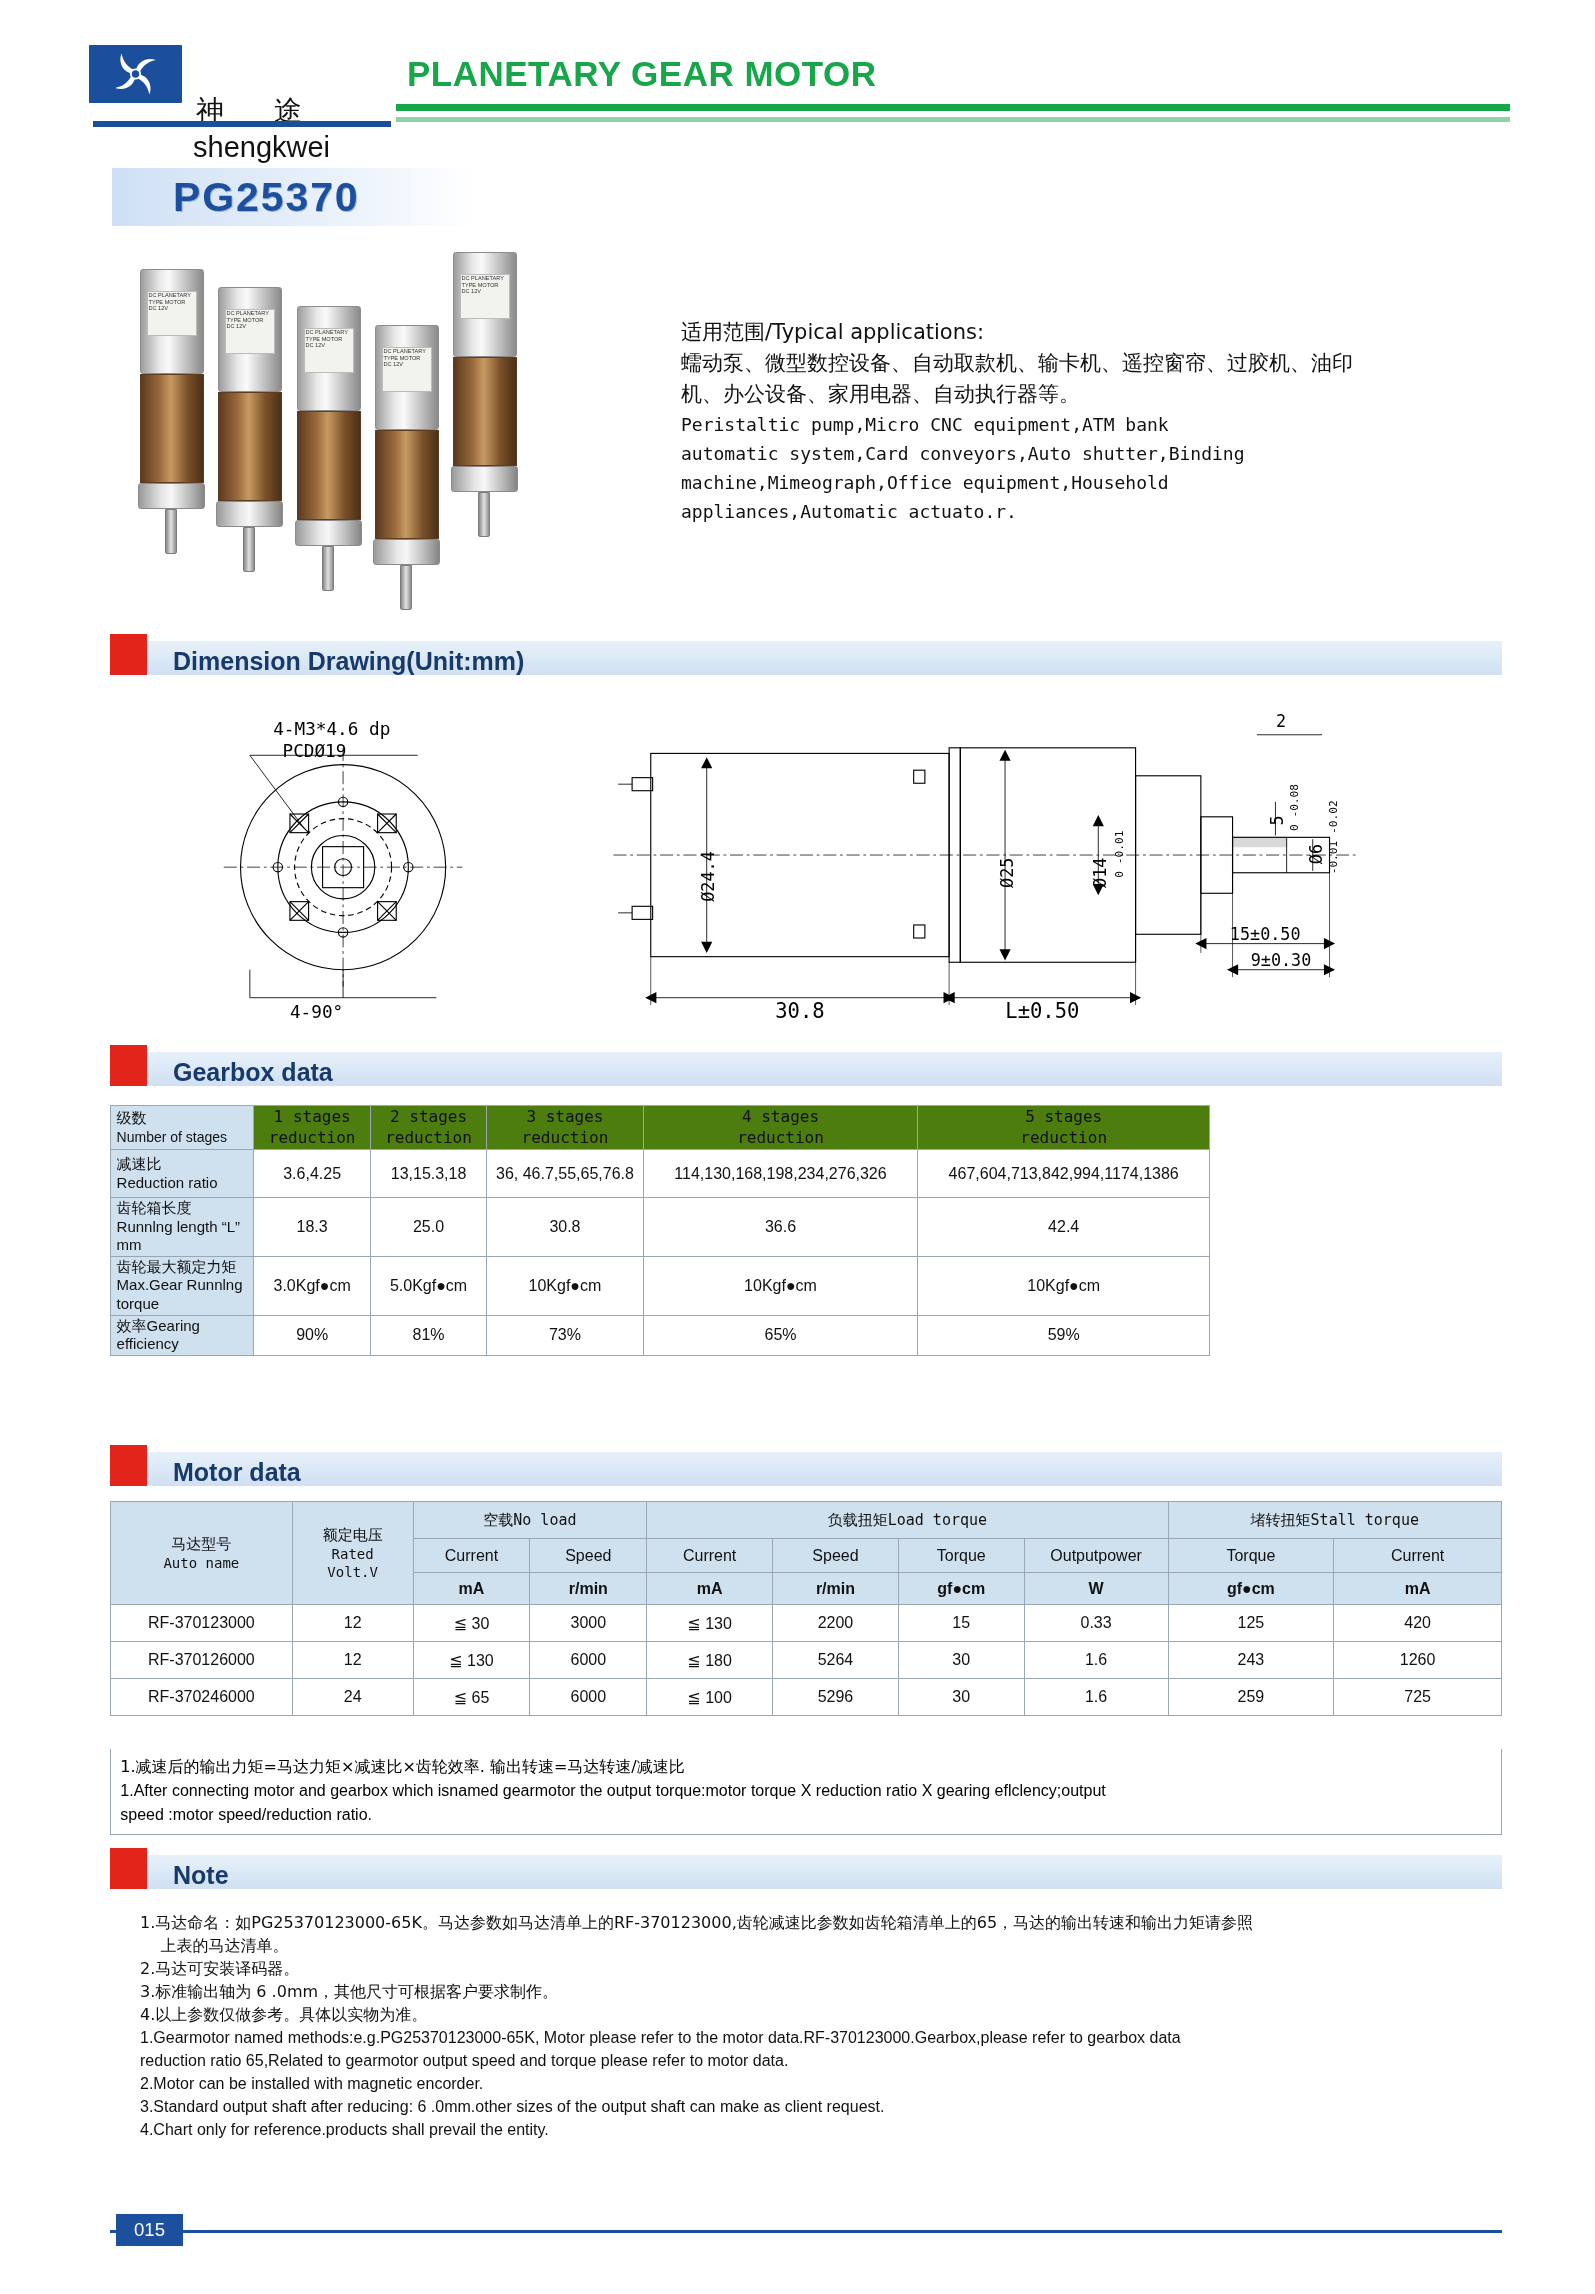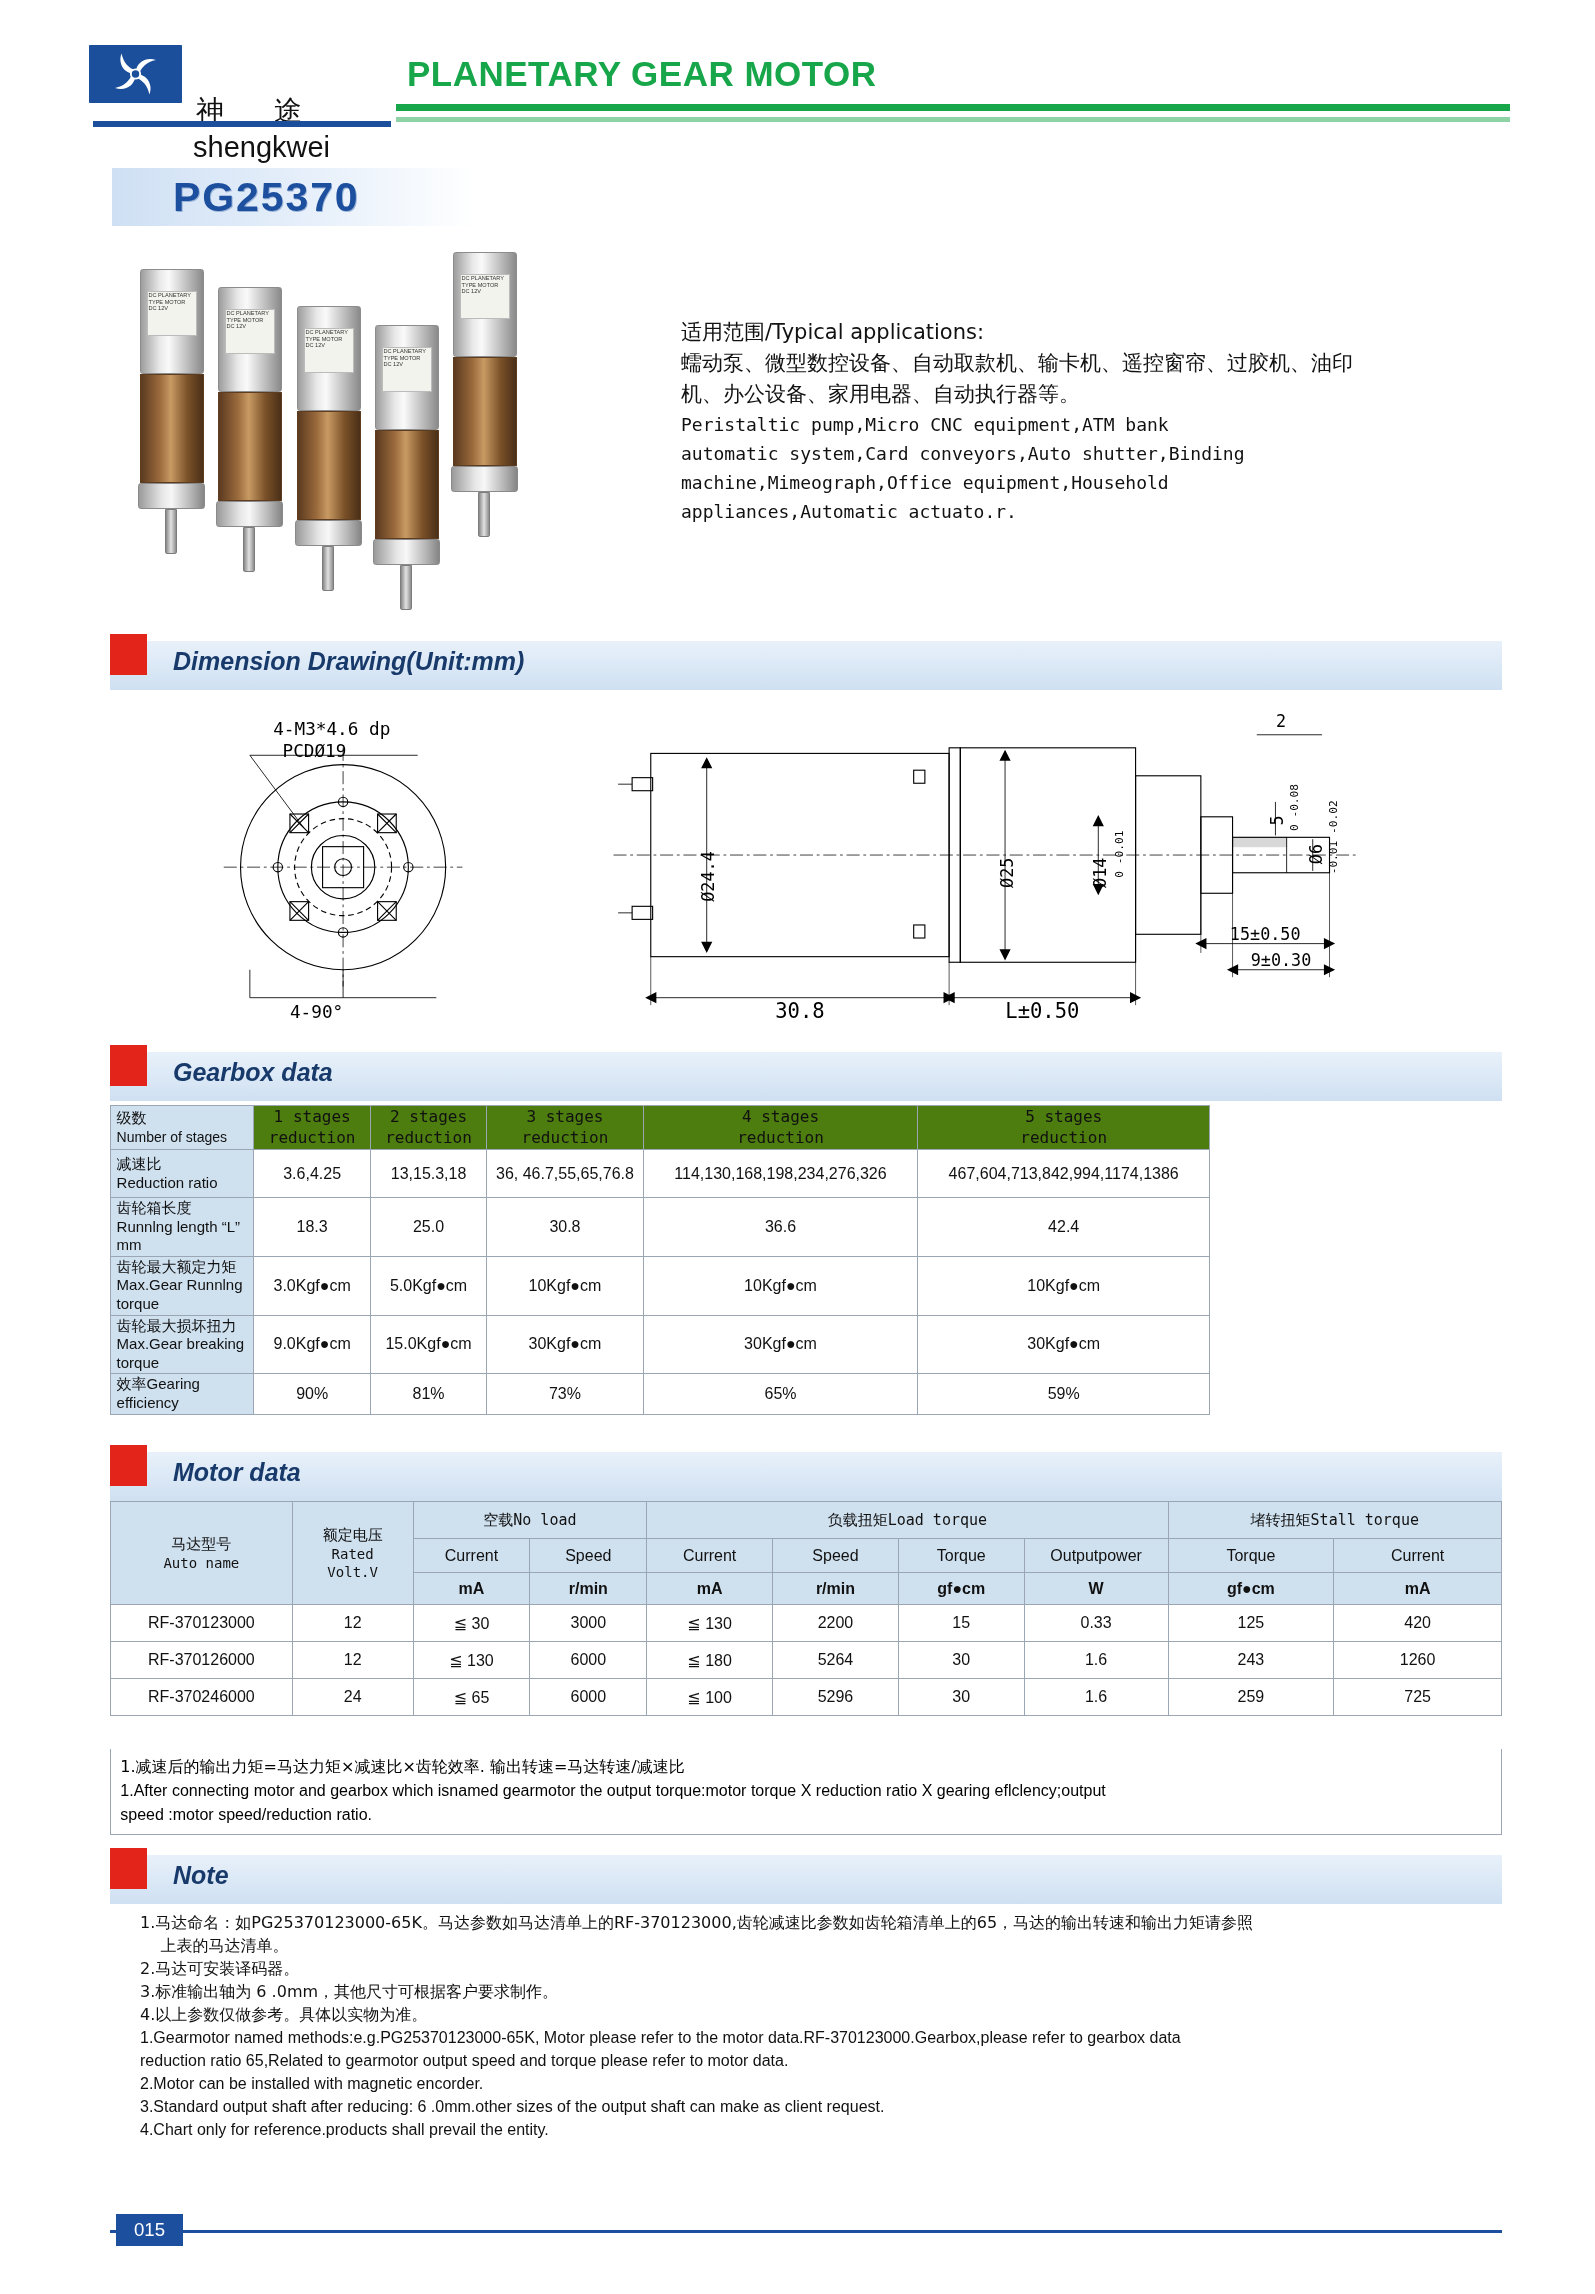--- a/index.html
+++ b/index.html
@@ -39,22 +39,22 @@
   .motor .flange { width:65px; height:24px; margin-left:-1.9px; background:linear-gradient(to right,#9a9a9a,#e6e6e6 35%,#f7f7f7 50%,#b5b5b5 80%,#858585); border:0.9px solid #8a8a8a; border-radius:2.8px; }
   .motor .shaft { width:10.3px; height:43px; margin-left:25px; background:linear-gradient(to right,#888,#e2e2e2,#8d8d8d); border:0.9px solid #7c7c7c; border-radius:0 0 1.9px 1.9px; }
 
   
   .apps { position:absolute; left:681px; top:317px; width:820px; }
   .apps .line { color:#111; }
   .apps .cn { font-family:"DejaVu Sans", sans-serif; font-size:21px; line-height:31px; }
   .apps .en { font-family:"DejaVu Sans Mono", monospace; font-size:18px; line-height:29px; letter-spacing:0px; }
 
   
-  .sect { position:absolute; left:110px; width:1392px; height:49px;
-    background:linear-gradient(to bottom,#e8f1fa,#cfe0f2);font-style:italic; }
+  .sect { position:absolute; left:110px; width:1392px; height:34px;
+    background:linear-gradient(to bottom,#e8f1fa,#cfe0f2); }
   .sect .redbox { position:absolute; left:0; top:-7.5px; width:37px; height:41px; background:#e2241b; }
   .sect .title { position:absolute; left:63px; top:5.6px; font-size:25px; font-weight:bold; color:#183a6b; }
 
   
   .dim { position:absolute; left:110px; top:690px; width:1392px; height:345px; }
   .dim svg { display:block; }
 
   
   table { border-collapse:collapse; font-family:"Liberation Sans", sans-serif; }
   .gb { position:absolute; left:110px; top:1105px; width:1100px; }
@@ -323,30 +323,20 @@
       <td class="hdr">
         <span class="cnsm">齿轮最大额定力矩</span><br><span>Max.Gear Runnlng  torque</span>
       </td>
       <td>3.0Kgf●cm</td>
       <td>5.0Kgf●cm</td>
       <td>10Kgf●cm</td>
       <td>10Kgf●cm</td>
       <td>10Kgf●cm</td>
     </tr>
 
-    <tr style="height:48px">
-      <td class="hdr">
-        <span class="cnsm">齿轮最大损坏扭力</span><br><span>Max.Gear breaking torque</span>
-      </td>
-      <td>9.0Kgf●cm</td>
-      <td>15.0Kgf●cm</td>
-      <td>30Kgf●cm</td>
-      <td>30Kgf●cm</td>
-      <td>30Kgf●cm</td>
-    </tr>
 
     <tr style="height:34px">
       <td class="hdr">
         <span class="cnsm">效率</span><span>Gearing efficiency</span>
       </td>
       <td>90%</td>
       <td>81%</td>
       <td>73%</td>
       <td>65%</td>
       <td>59%</td>

